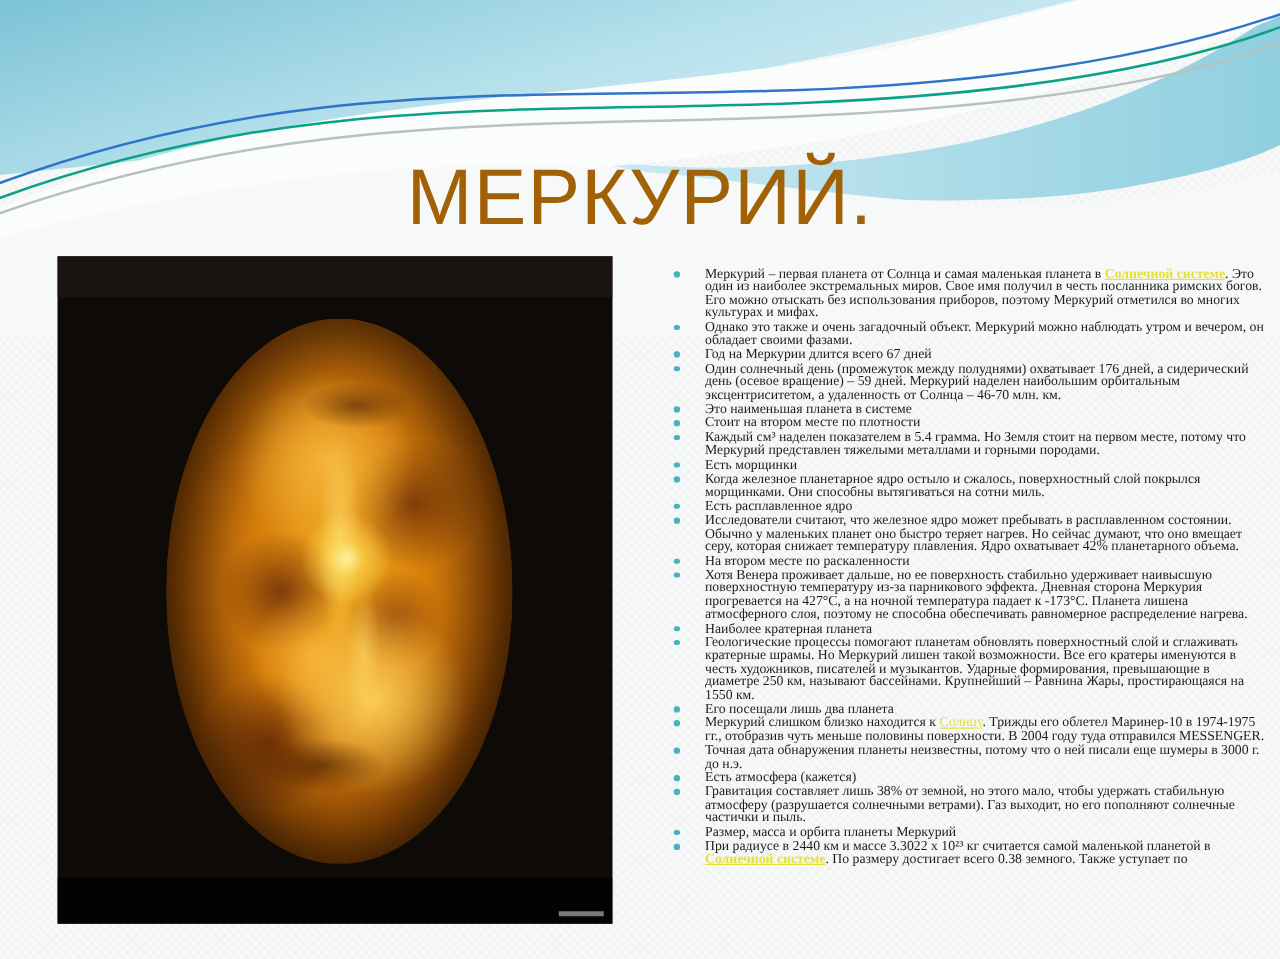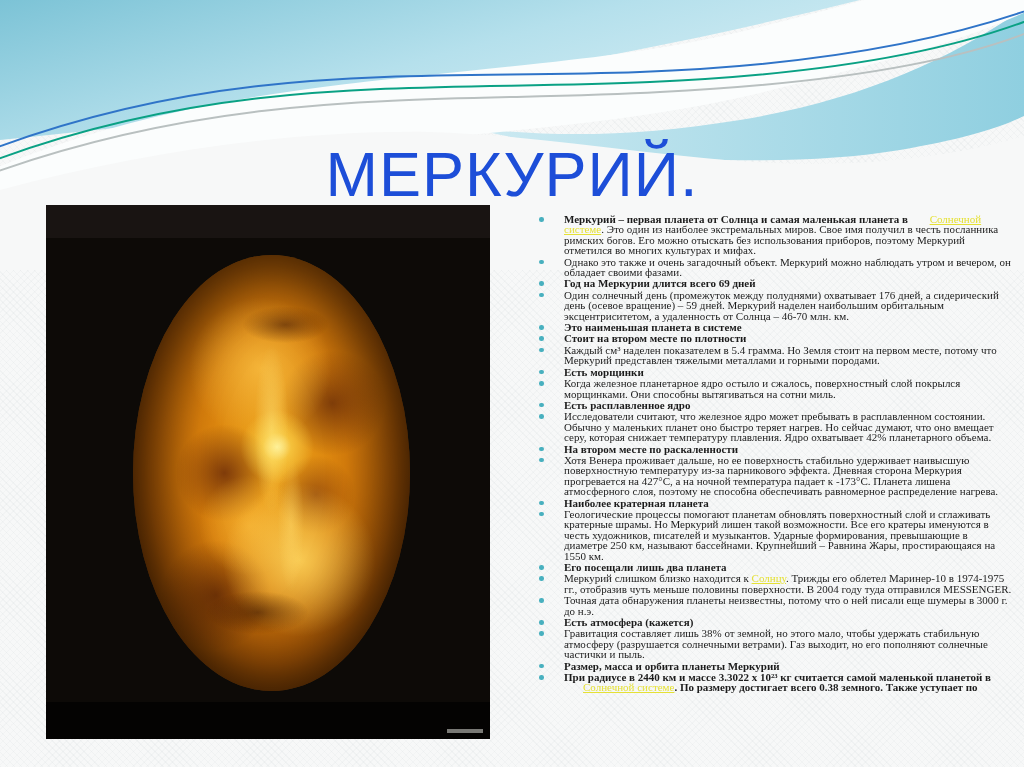--- a/index.html
+++ b/index.html
@@ -6,23 +6,23 @@
   body{
     width:1024px;height:767px;overflow:hidden;position:relative;
     font-family:"Liberation Serif","DejaVu Serif",serif;
     background-color:#f7f8f8;
     background-image:
       repeating-linear-gradient(45deg, rgba(150,165,170,.07) 0 1px, transparent 1px 5px),
       repeating-linear-gradient(-45deg, rgba(150,165,170,.05) 0 1px, transparent 1px 5px);
   }
   .header-wave{position:absolute;top:0;left:0;pointer-events:none;}
   h1.slide-title{
-    position:absolute;top:122px;left:0;right:0;margin:16px;
+    position:absolute;top:122px;left:0;right:0;margin:0;
     text-align:center;font-family:"Liberation Sans","DejaVu Sans",sans-serif;
-    font-weight:400;font-size:63px;letter-spacing:1px;color:#1d4ed8;
+    font-weight:400;font-size:63px;letter-spacing:1px;color:#a16207;
   }
   .photo{
     position:absolute;left:46px;top:205px;width:444px;height:534px;
     background:#0d0a07;overflow:hidden;
   }
   .photo .bar-top{position:absolute;left:0;top:0;width:100%;height:33px;background:#191412;}
   .photo .bar-bottom{position:absolute;left:0;top:497px;width:100%;height:37px;background:#040302;}
   .planet{
     position:absolute;left:87px;top:50px;width:277px;height:436px;border-radius:50%;
     background:
@@ -50,23 +50,23 @@
     position:absolute;left:537px;top:214px;width:476px;
     margin:0;padding:0;list-style:none;
     font-size:11px;line-height:10.4px;color:#1c1c1c;
   }
   .facts li{position:relative;padding-left:27px;margin:0 0 1px 0;}
   .facts .blt{
     position:absolute;left:2px;top:3px;width:4.5px;height:4.5px;
     border-radius:50%;background:#48b0bf;
   }
   .facts .txt{display:block;width:450px;}
-  .facts b{font-weight:bold;}
+  .facts b{font-weight:normal;}
   .facts a.lnk{color:#e5e135;text-decoration:underline;cursor:pointer;}
-  .facts a.lnk.b{font-weight:normal;margin-left:19px;}
+  .facts a.lnk.b{font-weight:bold;}
 </style>
 </head>
 <body>
 
 <svg class="header-wave" width="1024" height="270" viewBox="0 0 1024 270" aria-hidden="true">
   <defs>
     <linearGradient id="g1" x1="0" y1="0" x2="1" y2="0.6">
       <stop offset="0" stop-color="#7cc3d6"></stop>
       <stop offset="0.55" stop-color="#b5e0ec"></stop>
       <stop offset="1" stop-color="#d8eff5"></stop>
@@ -98,21 +98,21 @@
     <li>
       <span class="blt"></span>
       <span class="txt"><b>Меркурий – первая планета от Солнца и самая маленькая планета в </b><a class="lnk b">Солнечной системе</a><span>. Это один из наиболее экстремальных миров. Свое имя получил в честь посланника римских богов. Его можно отыскать без использования приборов, поэтому Меркурий отметился во многих культурах и мифах.</span></span>
     </li>
     <li>
       <span class="blt"></span>
       <span class="txt"><span>Однако это также и очень загадочный объект. Меркурий можно наблюдать утром и вечером, он обладает своими фазами.</span></span>
     </li>
     <li>
       <span class="blt"></span>
-      <span class="txt"><b>Год на Меркурии длится всего 69 дней</b></span>
+      <span class="txt"><b>Год на Меркурии длится всего 67 дней</b></span>
     </li>
     <li>
       <span class="blt"></span>
       <span class="txt"><span>Один солнечный день (промежуток между полуднями) охватывает 176 дней, а сидерический день (осевое вращение) – 59 дней. Меркурий наделен наибольшим орбитальным эксцентриситетом, а удаленность от Солнца – 46-70 млн. км.</span></span>
     </li>
     <li>
       <span class="blt"></span>
       <span class="txt"><b>Это наименьшая планета в системе</b></span>
     </li>
     <li>

